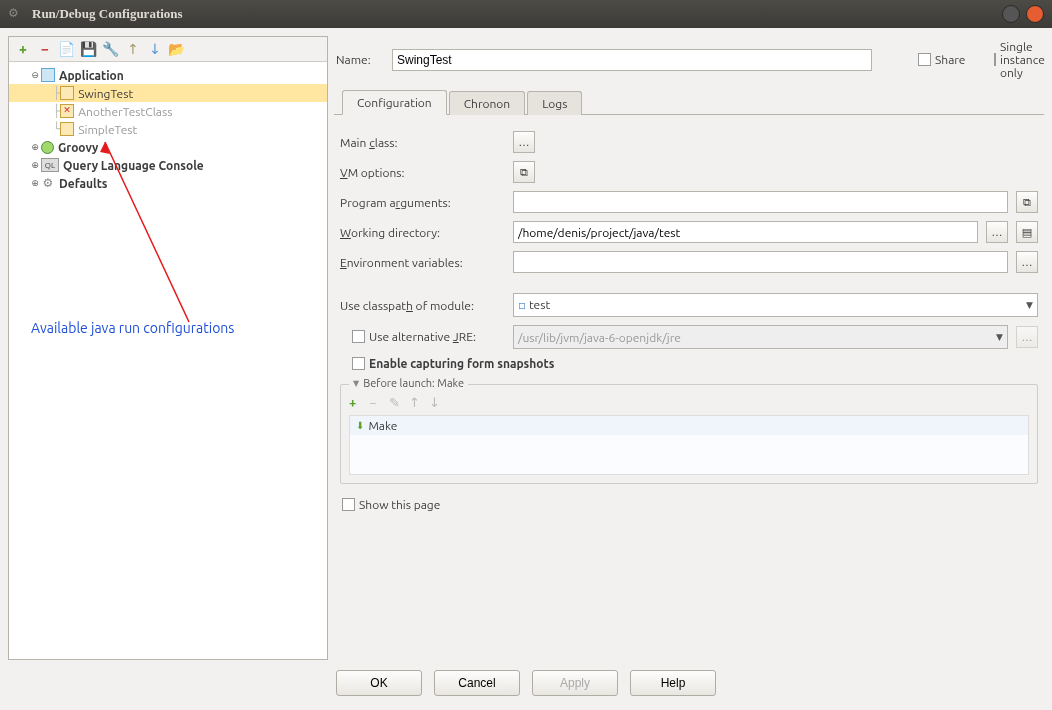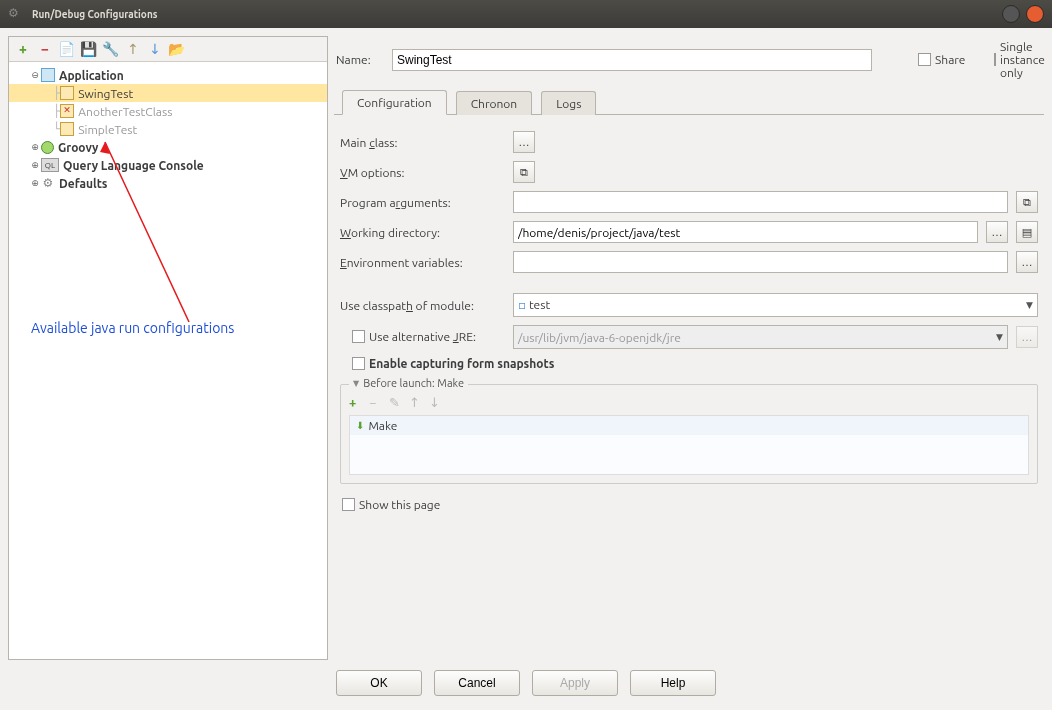--- a/index.html
+++ b/index.html
@@ -1,20 +1,20 @@
 <!DOCTYPE html>
 <html><head>
 <meta charset="utf-8">
 <style>
 * { box-sizing: border-box; margin: 0; padding: 0; }
 body { font-family: "Ubuntu", "DejaVu Sans", sans-serif; font-size: 12px; background: #f2f1f0; color: #3c3c3c; }
 .window { width: 1052px; height: 710px; background: #f2f1f0; display: flex; flex-direction: column; }
 .titlebar { height: 28px; background: linear-gradient(to bottom, #4c4b46, #3c3b37); display: flex; align-items: center; padding: 0 8px; color: #dfdbd2; font-weight: bold; }
 .titlebar-gear { width: 16px; height: 16px; margin-right: 8px; color: #888; }
-.titlebar-title { flex: 1; font-size: 10px; }
+.titlebar-title { flex: 1; font-size: 13px; font-family: Liberation Serif, serif; }
 .titlebar-buttons { display: flex; gap: 6px; }
 .tbtn { width: 18px; height: 18px; border-radius: 50%; border: 1px solid #2a2a2a; display: flex; align-items: center; justify-content: center; }
 .tbtn.min { background: #555; }
 .tbtn.close { background: #e55d30; }
 
 .content { flex: 1; display: flex; flex-direction: column; padding: 8px; gap: 0; position: relative; }
 .main-split { display: flex; flex: 1; gap: 6px; min-height: 0; }
 
 .left-panel { width: 320px; border: 1px solid #b7b4ac; background: #fff; display: flex; flex-direction: column; }
 .toolbar { display: flex; gap: 6px; padding: 4px 6px; background: #f2f1f0; border-bottom: 1px solid #d0ccc4; align-items: center; }
@@ -43,21 +43,21 @@
 .arrow-svg { position: absolute; top: 0; left: 0; pointer-events: none; }
 
 .right-panel { flex: 1; display: flex; flex-direction: column; gap: 6px; min-height: 0; }
 .name-row { display: flex; align-items: center; gap: 8px; padding: 4px 2px; }
 .name-row label { width: 48px; }
 .name-input { flex: 1; height: 22px; border: 1px solid #b7b4ac; background: #fff; padding: 0 4px; font-size: 12px; }
 .chk { width: 13px; height: 13px; border: 1px solid #999; background: #fff; display: inline-block; vertical-align: middle; margin-right: 4px; }
 .chk-label { display: inline-flex; align-items: center; font-size: 12px; }
 
 .tabs { display: flex; align-items: flex-end; border-bottom: 1px solid #b7b4ac; padding-left: 8px; gap: 0; }
-.tab { padding: 5px 14px; border: 1px solid #b7b4ac; border-bottom: none; background: #e6e3dd; border-radius: 3px 3px 0 0; margin-right: 9px; font-size: 12px; cursor: pointer; position: relative; top: 1px; }
+.tab { padding: 5px 14px; border: 1px solid #b7b4ac; border-bottom: none; background: #e6e3dd; border-radius: 3px 3px 0 0; margin-right: 2px; font-size: 12px; cursor: pointer; position: relative; top: 1px; }
 .tab.active { background: #f2f1f0; border-bottom: 1px solid #f2f1f0; }
 
 .config-body { flex: 1; padding: 10px 6px 6px 6px; display: flex; flex-direction: column; gap: 8px; min-height: 0; }
 .form-row { display: flex; align-items: center; gap: 8px; }
 .form-label { width: 165px; font-size: 12px; }
 .form-label .ul { text-decoration: underline; }
 .form-input { flex: 1; height: 22px; border: 1px solid #b7b4ac; background: #fff; padding: 0 4px; font-size: 12px; font-family: inherit; }
 .sq-btn { width: 22px; height: 22px; border: 1px solid #b7b4ac; background: linear-gradient(#fdfdfd, #e8e6e0); display: flex; align-items: center; justify-content: center; cursor: pointer; font-size: 11px; }
 .sq-btn.disabled { opacity: 0.5; }
 .dropdown { flex: 1; height: 24px; border: 1px solid #b7b4ac; background: #fff; padding: 0 4px; font-size: 12px; display: flex; align-items: center; justify-content: space-between; }

